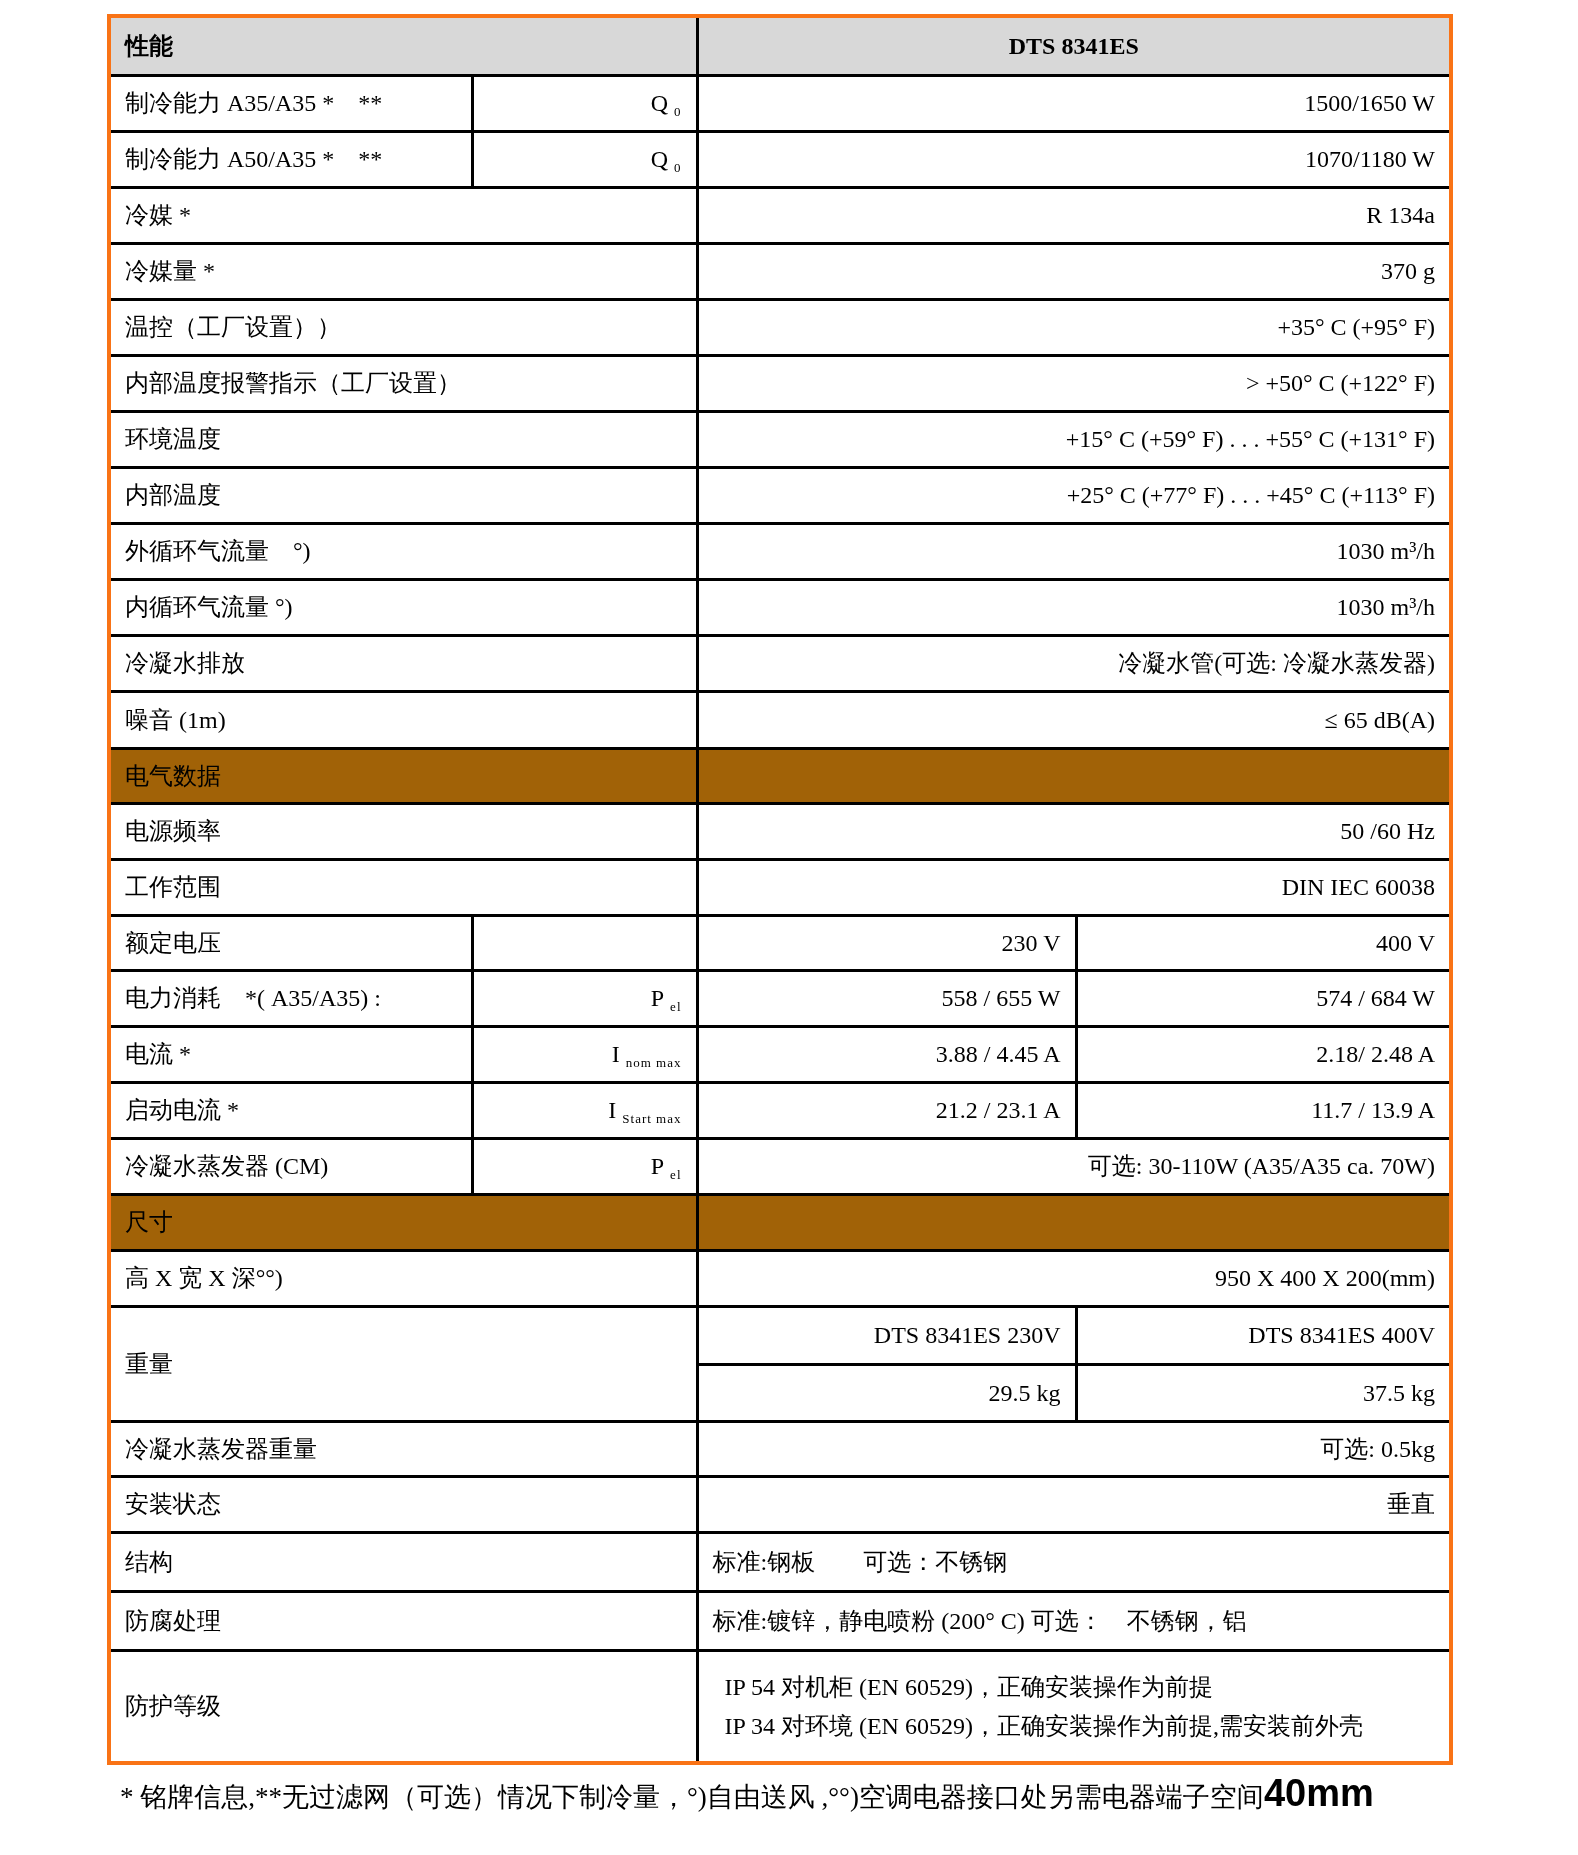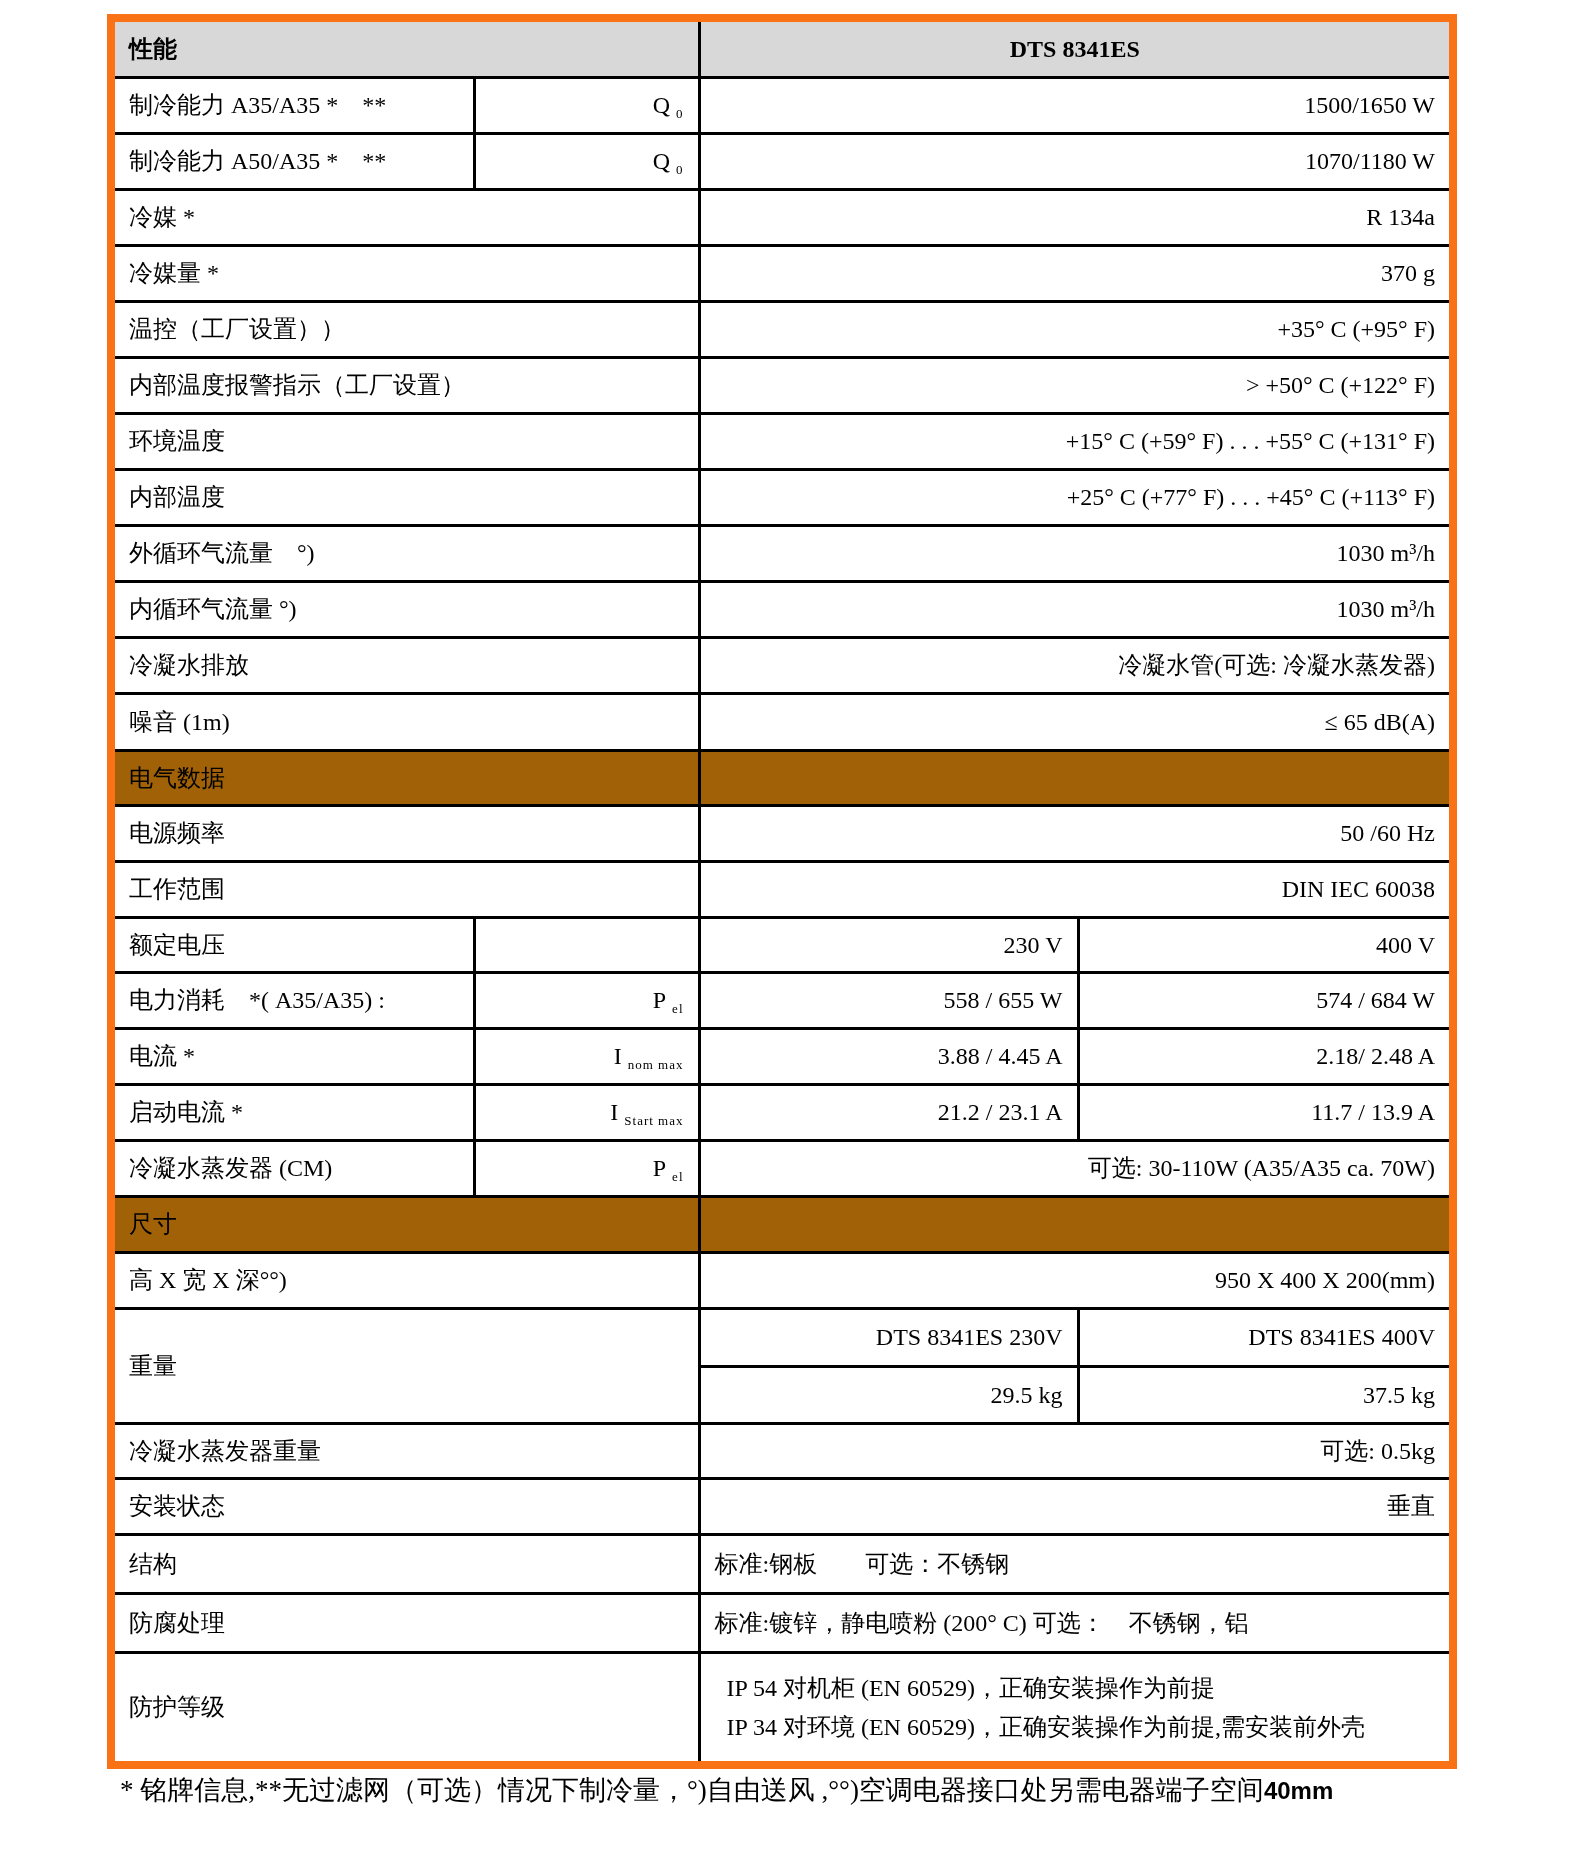--- a/index.html
+++ b/index.html
@@ -3,21 +3,21 @@
 <meta charset="utf-8">
 <style>
   html,body{margin:0;padding:0;}
   body{
     width:1578px;height:1855px;position:relative;background:#ffffff;
     font-family:"Liberation Serif","DejaVu Serif",serif;color:#000;
   }
   table.spec{
     position:absolute;left:107px;top:14px;width:1342px;
     border-collapse:collapse;table-layout:fixed;
-    border:8px solid #f97316;
+    border:4px solid #f97316;
   }
   col.c1{width:363px;} col.c2{width:225px;} col.c3{width:379px;} col.c4{width:375px;}
   td{
     border:3px solid #000;
     font-size:24px;line-height:1.25;
     padding:2px 14px;vertical-align:middle;
     overflow:hidden;white-space:nowrap;
   }
   td.lbl{text-align:left;}
   td.val{text-align:right;}
@@ -25,21 +25,21 @@
   td.sym{text-align:right;}
   tr.sec td{background:#a16207;font-weight:normal;}
   tr.hdr td{background:#d8d8d8;font-weight:bold;}
   tr.hdr td.val{text-align:center;}
   sub.s{font-size:13px;line-height:1;margin-left:6px;letter-spacing:1px;}
   .two-line div{margin:9px 12px;}
   .footnote{
     position:absolute;left:120px;top:1772px;width:1380px;
     font-size:27px;white-space:nowrap;
   }
-  .footnote b{font-family:"Liberation Sans","DejaVu Sans",sans-serif;font-size:24px;font-weight:bold;}
+  .footnote b{font-family:"Liberation Sans","DejaVu Sans",sans-serif;font-size:38px;font-weight:bold;}
 </style>
 </head>
 <body>
 
 <table class="spec">
   <colgroup>
       <col class="c1">
       <col class="c2">
       <col class="c3">
       <col class="c4">

